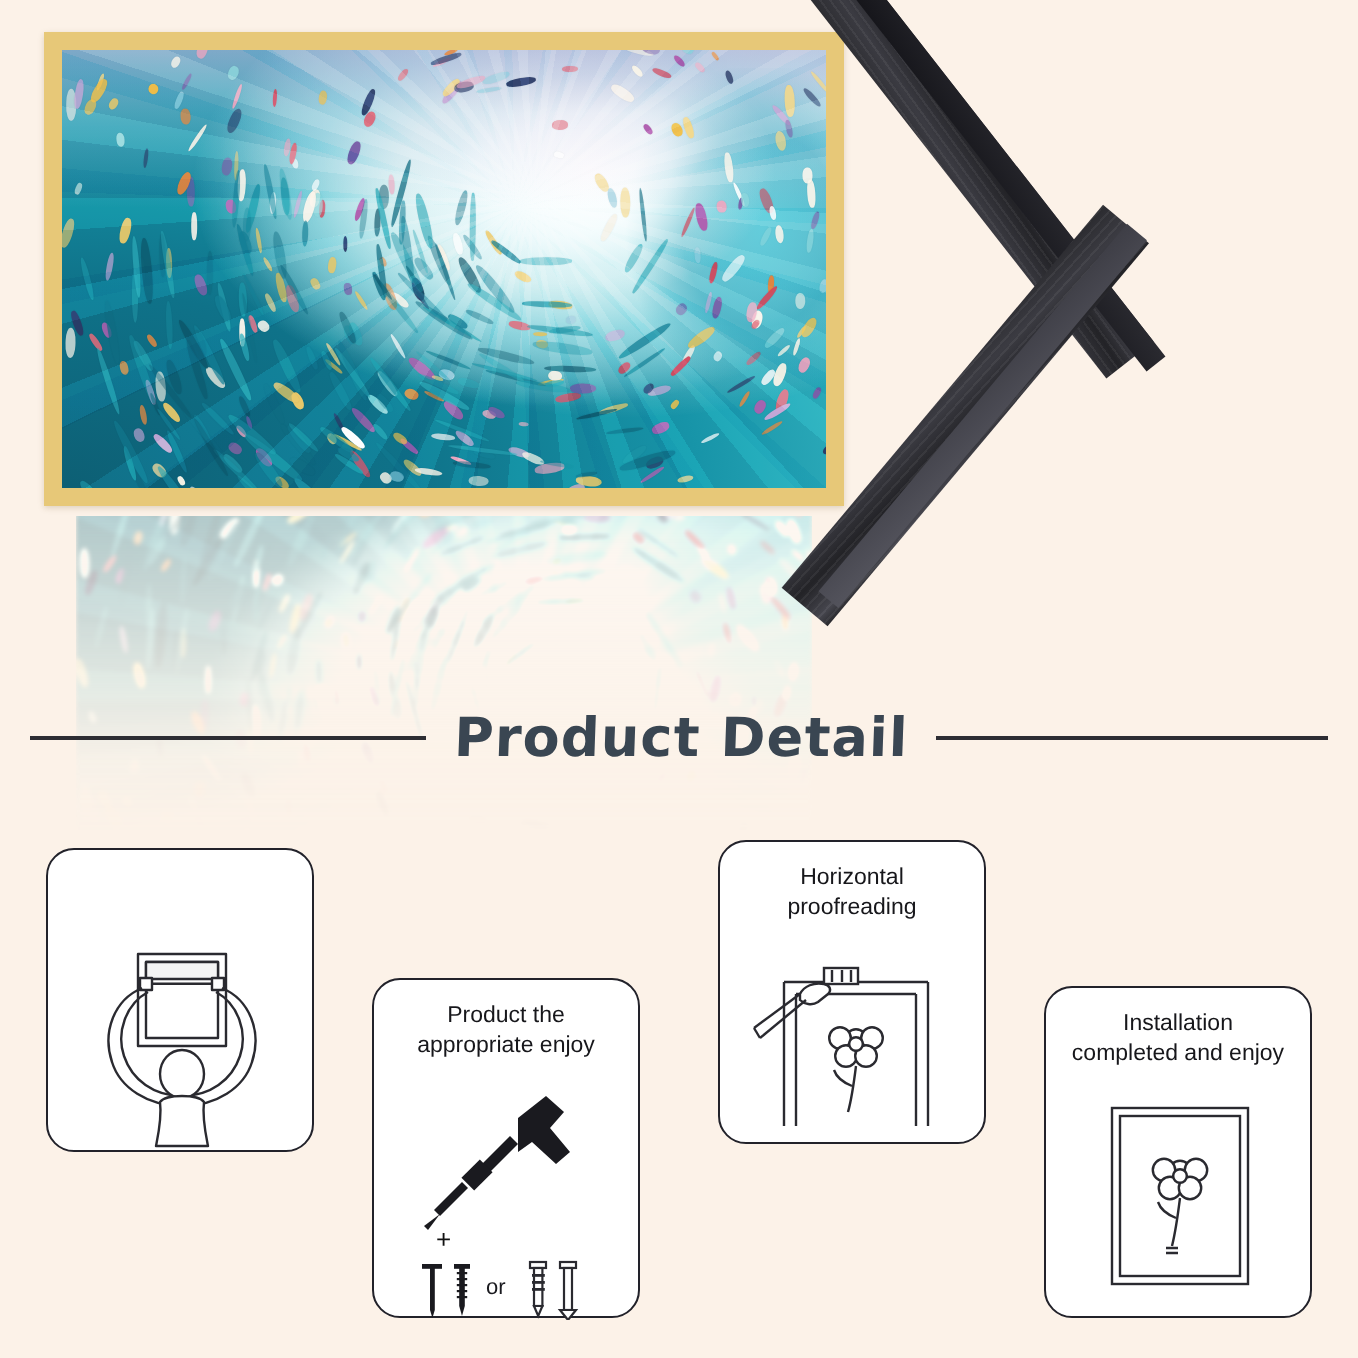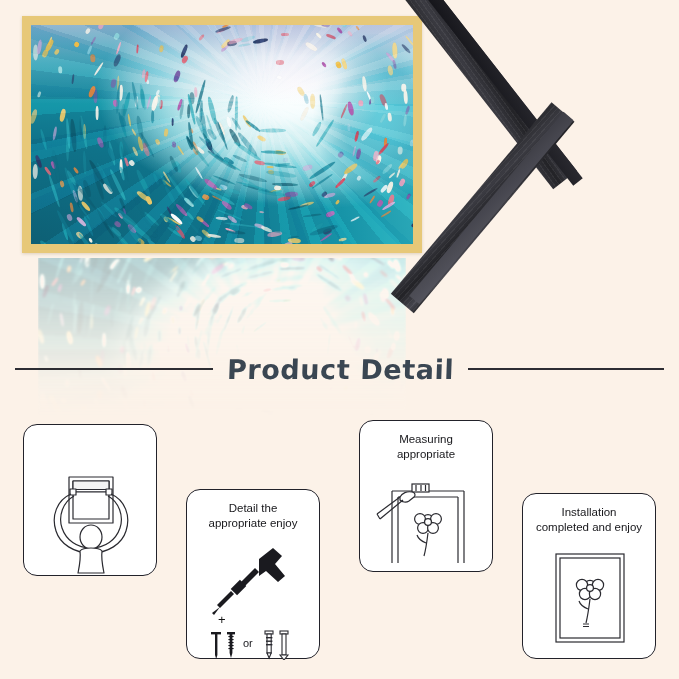--- a/index.html
+++ b/index.html
@@ -855,21 +855,21 @@
           <path d="M50 27 C39 33, 34 47, 38 59 C42 71, 53 79, 67 79 C81 79, 92 71, 96 59 C100 47, 95 33, 84 27"></path>
           <ellipse cx="67" cy="68" rx="11" ry="12" fill="#fff"></ellipse>
           <path d="M56 82 C57 90, 55 99, 54 104 L80 104 C79 99, 77 90, 78 82 C75 78, 59 78, 56 82 Z" fill="#fff"></path>
         </g>
       </svg>
     </div>
   </div>
 
   <div class="card card2">
     <div class="cap">
-      <span>Detail the</span><br>
+      <span>Product the</span><br>
       <span>appropriate enjoy</span>
     </div>
     <div class="fig">
       <svg viewBox="0 0 134 118" width="134" height="118">
         <g fill="#1a1a1f">
 
           <path d="M72 17 L86 6 L95 14 L88 22 L98 34 L91 40 L79 29 L72 34 Z"></path>
 
           <path d="M72 30 L54 48 L50 44 L68 26 Z"></path>
 
@@ -911,22 +911,22 @@
           <rect x="93" y="89" width="8" height="3"></rect>
           <rect x="95" y="92" width="4" height="21"></rect>
           <path d="M93 113 L101 113 L97 118 Z"></path>
         </g>
       </svg>
     </div>
   </div>
 
   <div class="card card3">
     <div class="cap">
-      <span>Measuring</span><br>
-      <span>appropriate</span>
+      <span>Horizontal</span><br>
+      <span>proofreading</span>
     </div>
     <div class="fig">
       <svg viewBox="0 0 134 106" width="134" height="106">
         <g fill="none" stroke="#2a2a30" stroke-width="1.2">
 
           <path d="M32 24 L32 96"></path>
           <path d="M38 30 L38 96"></path>
           <path d="M32 24 L104 24"></path>
           <path d="M38 30 L98 30"></path>
           <path d="M104 24 L104 96"></path>

